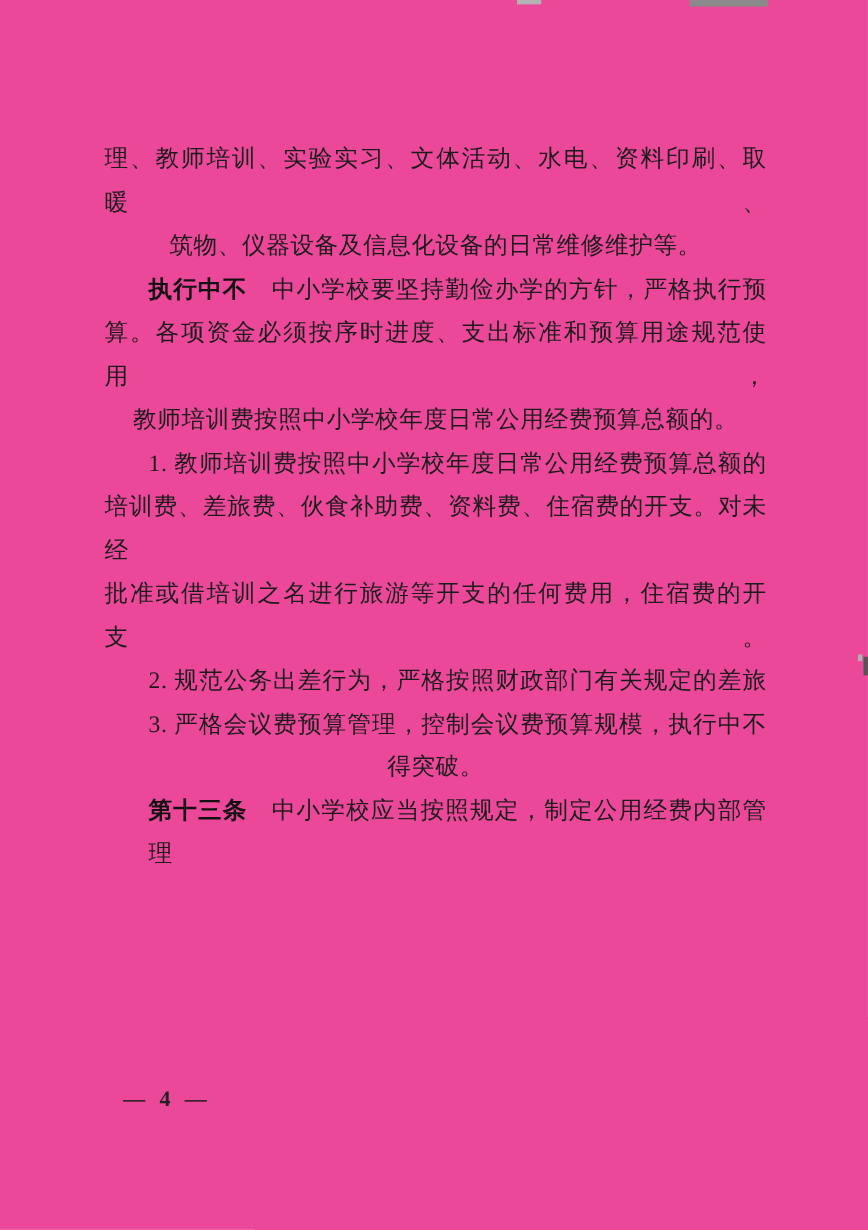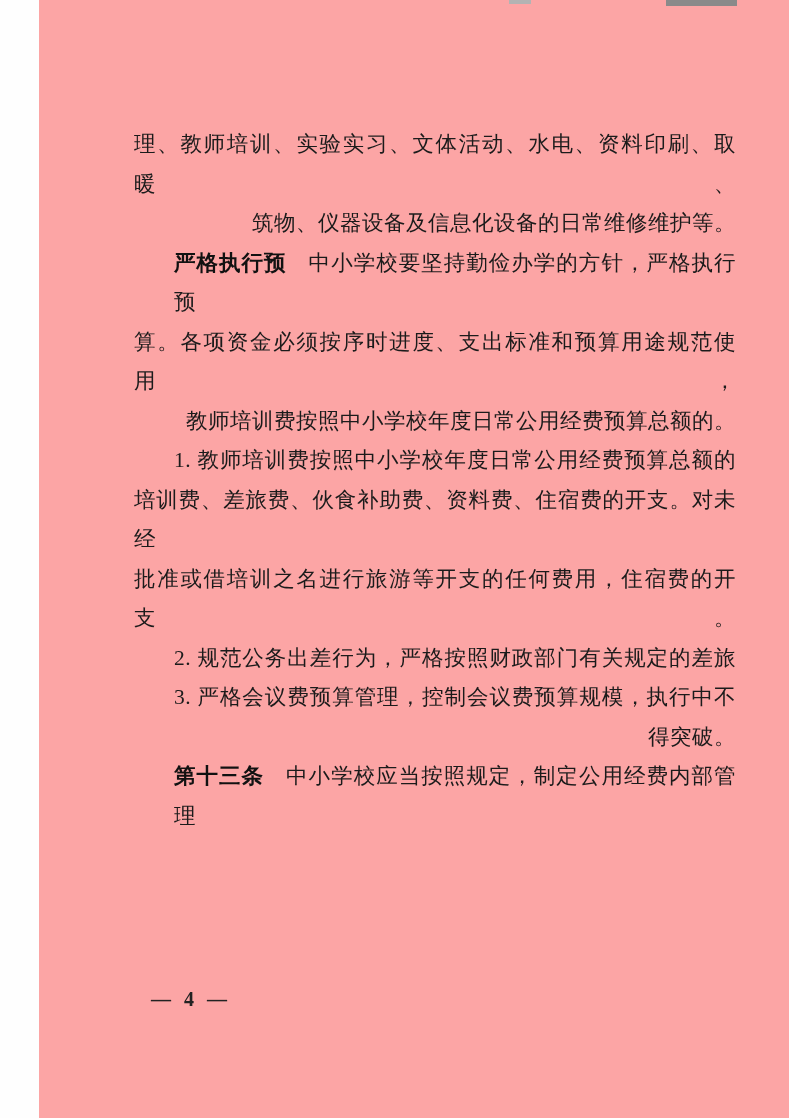--- a/index.html
+++ b/index.html
@@ -10,40 +10,39 @@
     width: 789px;
     height: 1118px;
     position: relative;
     background: #fefefe;
     overflow: hidden;
     font-family: "Liberation Serif", "DejaVu Serif", serif;
   }
   .scan-page {
     position: absolute;
     inset: 0;
-    background: #fca5a5;
-    margin-left: 39px;
+    background: #ec4899;
   }
   .doc-body {
     position: absolute;
     top: 125px;
     left: 95px;
     width: 602px;
     color: #1b1b1b;
     font-size: 21.5px;
     line-height: 39.5px;
     letter-spacing: 0.5px;
   }
   .para {
     margin: 0;
     padding: 0;
   }
   .line {
     white-space: nowrap;
-    text-align: right;
+    text-align: center;
   }
   .line.fill {
     white-space: normal;
     text-align: justify;
     
     text-align-last: justify;
   }
   .line.indent {
     padding-left: 40px;
   }
@@ -94,21 +93,21 @@
 <div class="scan-page">
 
   <div class="doc-body">
 
     <div class="para">
       <div class="line fill"><span>理、教师培训、实验实习、文体活动、水电、资料印刷、取暖、</span></div>
       <div class="line"><span>筑物、仪器设备及信息化设备的日常维修维护等。</span></div>
     </div>
 
     <div class="para">
-      <div class="line fill indent"><span class="term">严格执行预</span><span>中小学校要坚持勤俭办学的方针，严格执行预</span></div>
+      <div class="line fill indent"><span class="term">执行中不</span><span>中小学校要坚持勤俭办学的方针，严格执行预</span></div>
       <div class="line fill"><span>算。各项资金必须按序时进度、支出标准和预算用途规范使用，</span></div>
       <div class="line"><span>教师培训费按照中小学校年度日常公用经费预算总额的。</span></div>
     </div>
 
     <div class="para">
       <div class="line fill indent"><span>1. 教师培训费按照中小学校年度日常公用经费预算总额的</span></div>
       <div class="line fill"><span>培训费、差旅费、伙食补助费、资料费、住宿费的开支。对未经</span></div>
       <div class="line fill"><span>批准或借培训之名进行旅游等开支的任何费用，住宿费的开支。</span></div>
     </div>
 

